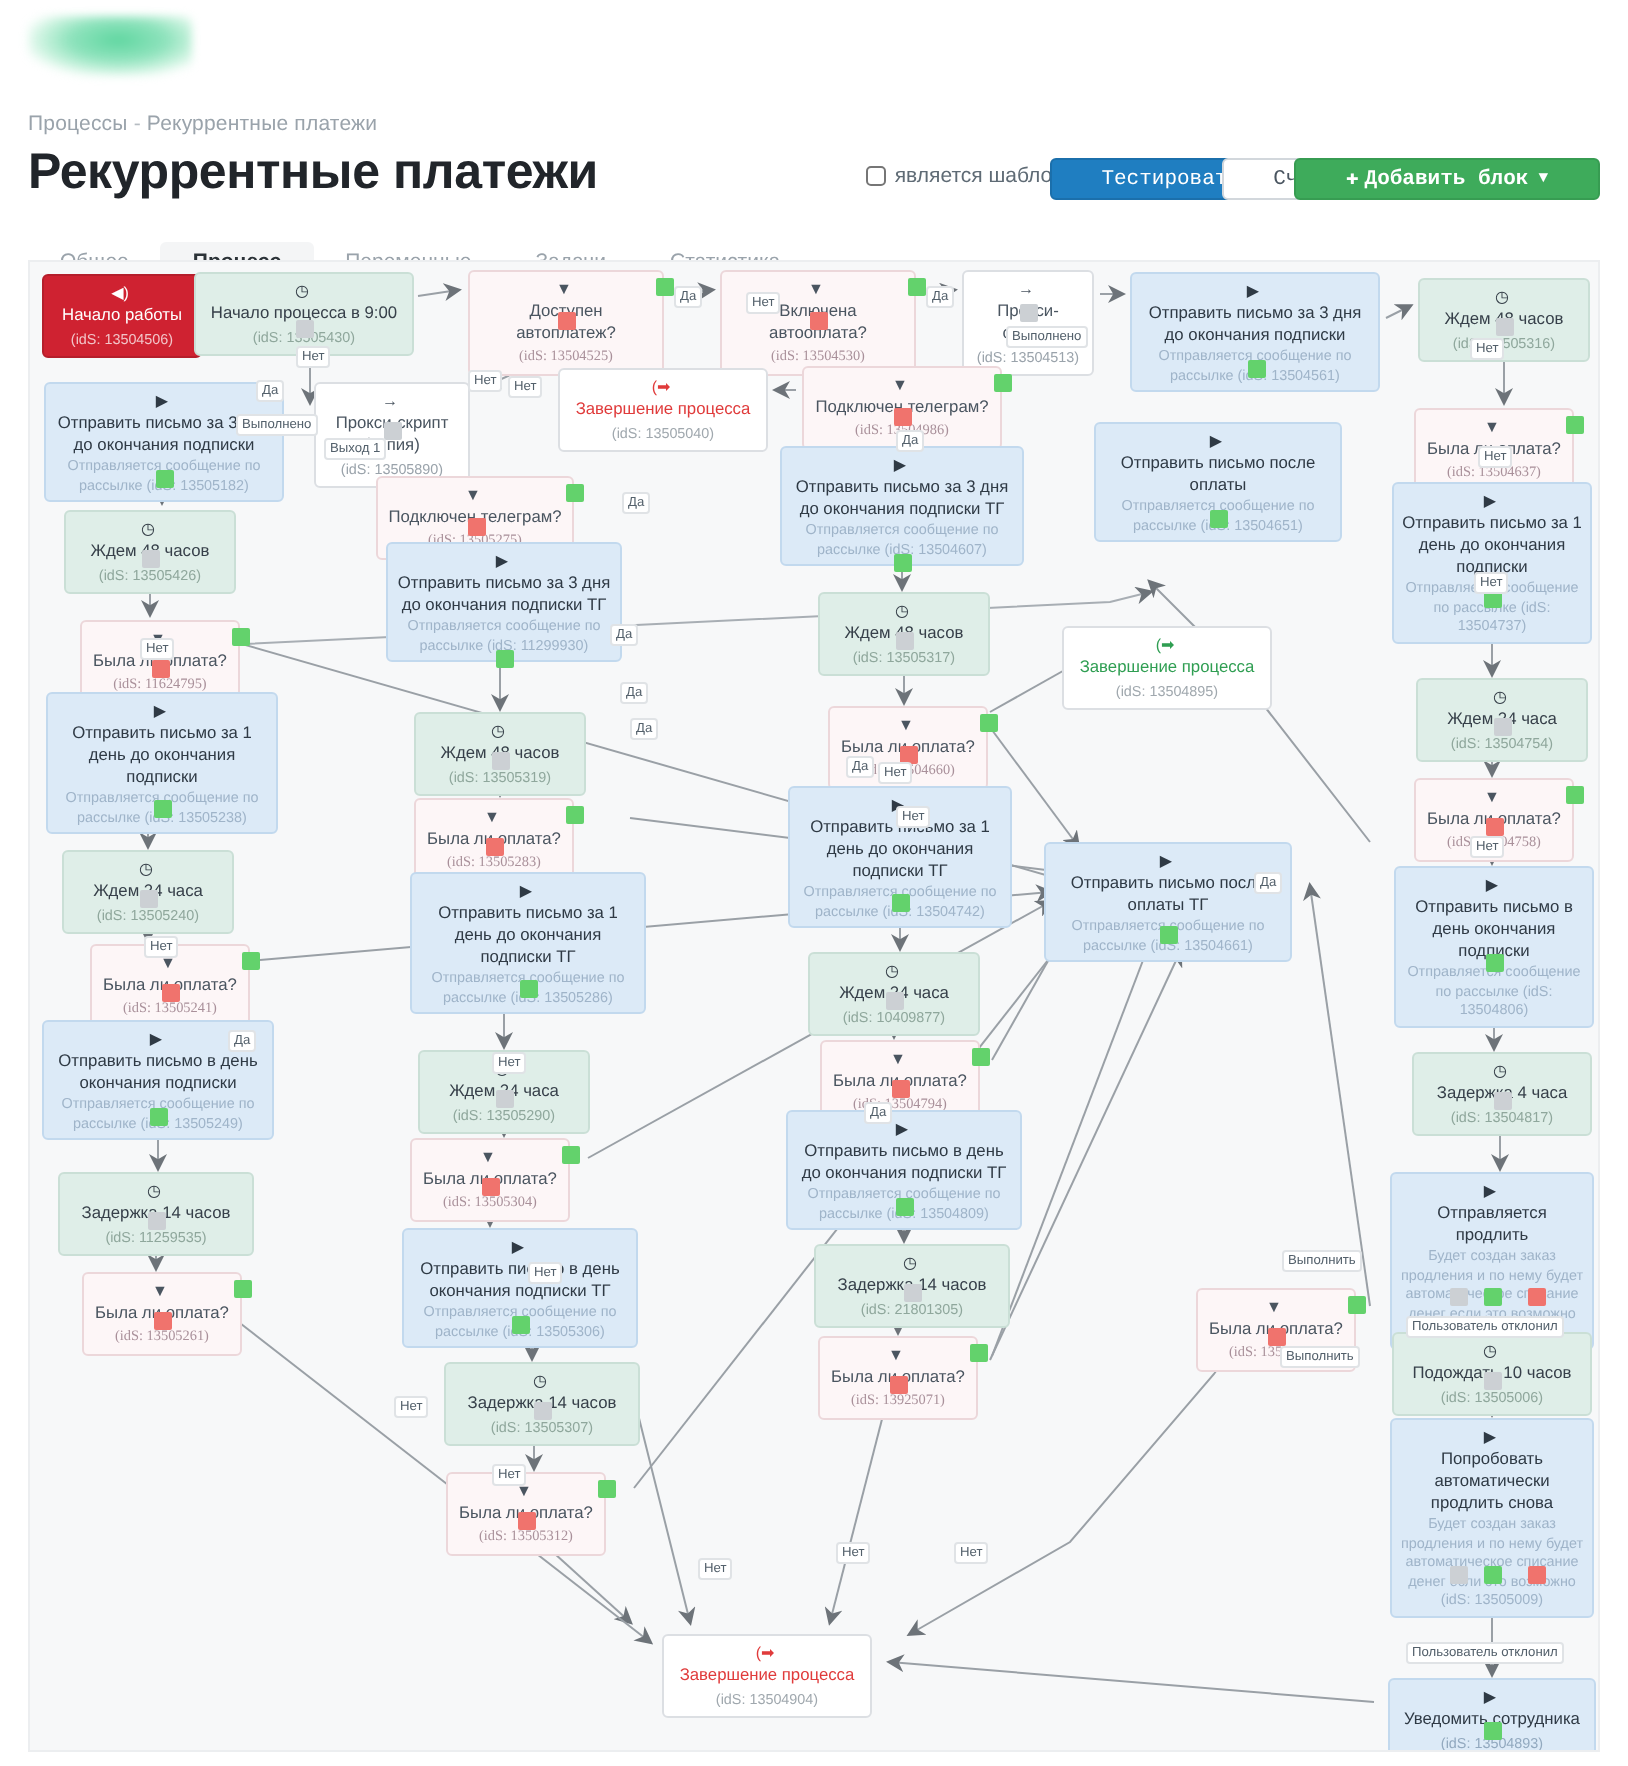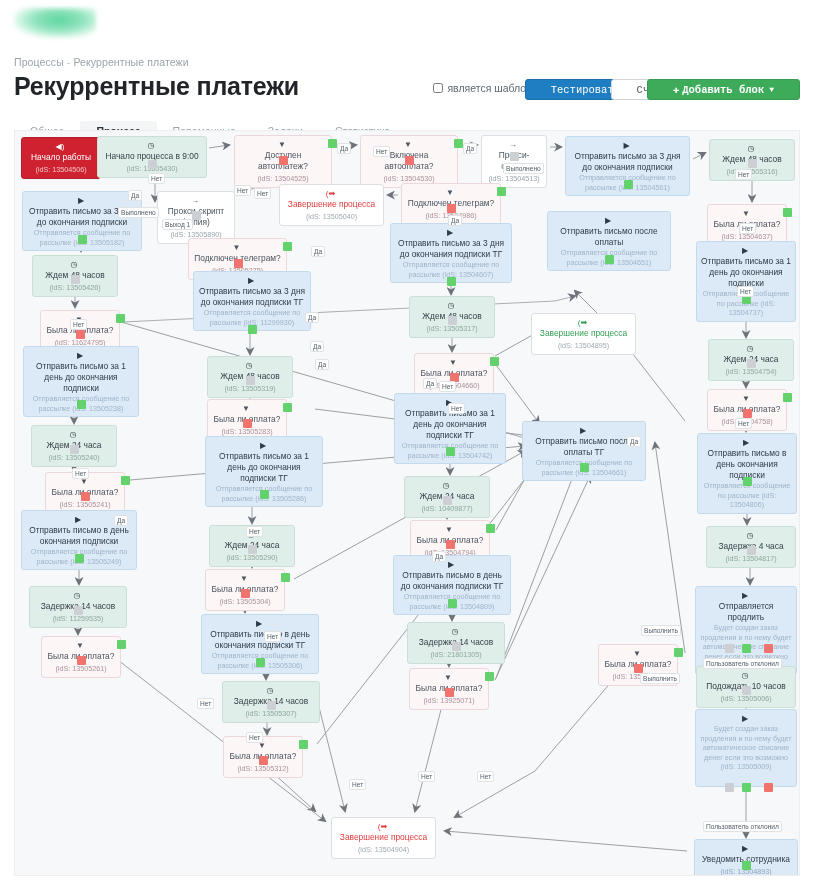--- a/index.html
+++ b/index.html
@@ -88,21 +88,21 @@
   .node .t { font-size: 8.4px; display: block; }
   .node .id { font-size: 7.2px; color: #9aa3ab; display: block; margin-top: 1px; }
   .node .desc { font-size: 7.2px; color: #9fb4c9; display: block; line-height: 9.5px; }
   .node .gl { font-size: 8px; margin-right: 2px; }
 
   .n-start {
     background: #cf2231; border-color: #b51e2b; color: #fff;
   }
   .n-start .id { color: #f2c4c8; }
   .n-cond { background: #fdf6f7; border-color: #ecd7da; color: #4a5560; }
-  .n-cond .id { color: #a9909a; }
+  .n-cond .id { color: #a9909a; font-family: Liberation Serif, serif; }
   .n-wait { background: #dfeee8; border-color: #cadfd6; color: #37404a; }
   .n-wait .id { color: #8fa79c; }
   .n-mail { background: #dceaf7; border-color: #c2d9ee; color: #2f3a45; }
   .n-mail .id { color: #92a9bf; }
   .n-end { background: #fff; border-color: #dcdfe3; color: #e03b3b; }
   .n-end .id { color: #a0a8ae; }
   .n-end-g { color: #2f9e52; }
   .n-script { background: #fff; border-color: #dcdfe3; color: #4a5560; }
   .n-script .id { color: #9aa3ab; }
 
@@ -340,21 +340,21 @@
         <div class="node n-cond" style="left: 583px; top: 513px; width: 80px; min-height: 24px;"><span class="gl">▼</span><span class="t">Была ли оплата?</span><span class="id">(idS: 13505015)</span></div>
         <div class="port p-green" style="left: 659px; top: 517px;"></div>
         <div class="port p-red" style="left: 619px; top: 533px;"></div>
         <div class="node n-cond" style="left: 394px; top: 537px; width: 80px; min-height: 24px;"><span class="gl">▼</span><span class="t">Была ли оплата?</span><span class="id">(idS: 13925071)</span></div>
         <div class="port p-green" style="left: 470px; top: 541px;"></div>
         <div class="port p-red" style="left: 430px; top: 557px;"></div>
         <div class="node n-wait" style="left: 681px; top: 535px; width: 100px; min-height: 24px;"><span class="gl">◷</span><span class="t">Подождать 10 часов</span><span class="id">(idS: 13505006)</span></div>
         <div class="port p-grey" style="left: 727px; top: 555px;"></div>
         <div class="node n-wait" style="left: 207px; top: 550px; width: 98px; min-height: 24px;"><span class="gl">◷</span><span class="t">Задержка 14 часов</span><span class="id">(idS: 13505307)</span></div>
         <div class="port p-grey" style="left: 252px; top: 570px;"></div>
-        <div class="node n-mail" style="left: 680px; top: 578px; width: 102px; min-height: 78px;"><span class="gl">▶</span><span class="desc">Будет создан заказ продления и по нему будет автоматическое списание денег если это возможно (idS: 13505009)</span></div>
+        <div class="node n-mail" style="left: 680px; top: 578px; width: 102px; min-height: 78px;"><span class="gl">▶</span><span class="t">Попробовать автоматически продлить снова</span><span class="desc">Будет создан заказ продления и по нему будет автоматическое списание денег если это возможно (idS: 13505009)</span></div>
         <div class="port p-green" style="left: 727px; top: 652px;"></div>
         <div class="port p-grey" style="left: 709.66px; top: 652px;"></div>
         <div class="port p-red" style="left: 749.44px; top: 652px;"></div>
         <div class="node n-cond" style="left: 208px; top: 605px; width: 80px; min-height: 24px;"><span class="gl">▼</span><span class="t">Была ли оплата?</span><span class="id">(idS: 13505312)</span></div>
         <div class="port p-green" style="left: 284px; top: 609px;"></div>
         <div class="port p-red" style="left: 244px; top: 625px;"></div>
         <div class="node n-end" style="left: 316px; top: 686px; width: 105px; min-height: 24px;"><span class="gl">(➡</span><span class="t">Завершение процесса</span><span class="id">(idS: 13504904)</span></div>
         <div class="node n-mail" style="left: 679px; top: 708px; width: 104px; min-height: 26px;"><span class="gl">▶</span><span class="t">Уведомить сотрудника</span><span class="id">(idS: 13504893)</span></div>
         <div class="port p-green" style="left: 727px; top: 730px;"></div>
       </div>

